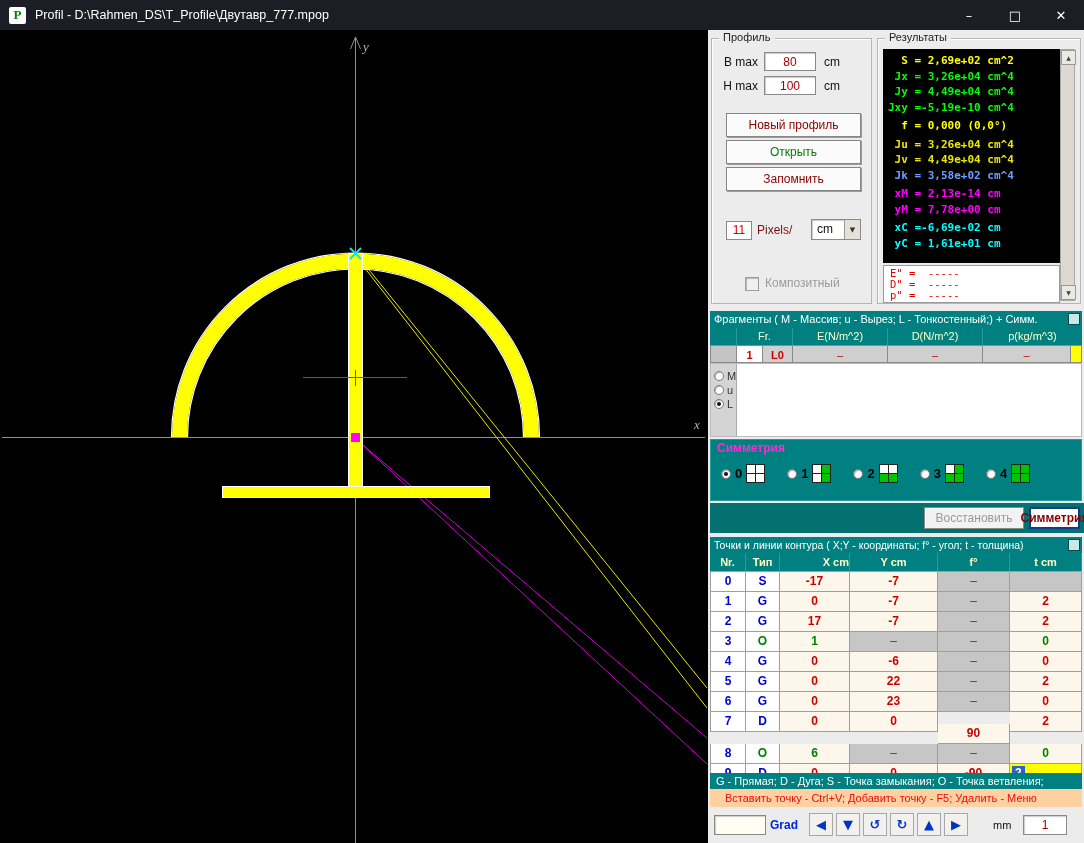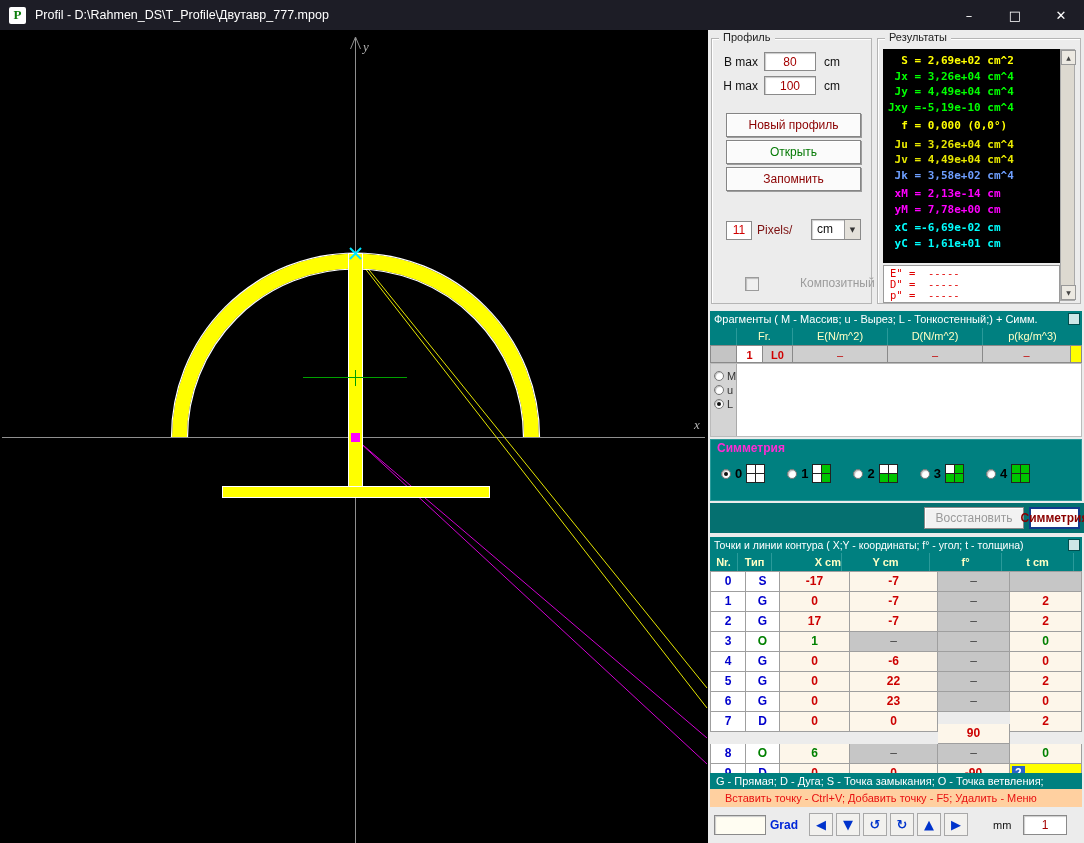--- a/index.html
+++ b/index.html
@@ -38,21 +38,21 @@
   .btn-new{top:74px;color:#8b0000;}
   .btn-open{top:101px;color:#067a06;}
   .btn-save{top:128px;color:#8b0000;}
 
   .px-val{position:absolute;left:14px;top:182px;width:24px;height:17px;background:#fff;border:1px solid #8a8a8a;color:#d00000;font-size:12px;text-align:center;line-height:17px;}
   .px-label{position:absolute;left:45px;top:184px;font-size:12px;color:#7c1010;}
   .combo{position:absolute;left:99px;top:180px;width:50px;height:21px;border:1px solid #8a8a8a;background:#fff;display:flex;box-shadow:inset 1px 1px 1px #ccc;box-sizing:border-box;}
   .combo-val{flex:1;font-size:12px;padding-left:5px;line-height:18px;color:#111;}
   .combo-btn{width:15px;background:#e4e1da;border-left:1px solid #9a9a9a;font-size:7px;color:#333;display:flex;align-items:center;justify-content:center;font-family:"DejaVu Sans",sans-serif;}
   .chk-box{position:absolute;left:33px;top:238px;width:12px;height:12px;background:#f0f0f0;border:1px solid #9b9b9b;box-shadow:inset 1px 1px 1px #bbb;}
-  .chk-label{position:absolute;left:53px;top:237px;font-size:12px;color:#9b9b9b;margin-left:35px;}
+  .chk-label{position:absolute;left:53px;top:237px;font-size:12px;color:#9b9b9b;}
 
   
   .res-black{position:absolute;left:5px;top:10px;width:177px;height:214px;background:#000;padding:4px 0 0 5px;box-sizing:border-box;font-family:"DejaVu Sans Mono",monospace;font-size:11px;overflow:hidden;}
   .res-line{line-height:15.5px;white-space:pre;font-weight:bold;}
   .res-line.gap{margin-top:3px;}
   .res-white{position:absolute;left:5px;top:226px;width:177px;height:38px;background:#fff;border:1px solid #9a9a9a;box-sizing:border-box;padding:2px 0 0 6px;font-family:"DejaVu Sans Mono",monospace;font-size:10.5px;color:#e00000;overflow:hidden;}
   .res-extra-line{line-height:11px;white-space:pre;}
   .res-scroll{position:absolute;right:5px;top:10px;width:15px;height:252px;background:#ddd9d0;border:1px solid #aaa;box-sizing:border-box;}
   .scr-btn{position:absolute;left:0;width:13px;height:13px;background:#ece9e2;border:1px solid #999;font-size:6px;color:#444;display:flex;align-items:center;justify-content:center;font-family:"DejaVu Sans",sans-serif;}
   .scr-up{top:0;}
@@ -326,21 +326,21 @@
     <div class="actions">
       <div class="act-btn btn-restore">Восстановить</div>
       <div class="act-btn btn-draw">Симметрия</div>
     </div>
 
     <div class="teal-bar pts-header">
       <span>Точки и линии контура  ( X;Y - координаты;  f° - угол;  t - толщина)</span>
       <span class="mini-btn"></span>
     </div>
     <div class="pts-head-row">
-        <div class="pt-th" style="width: 28px;">Nr.</div>
+        <div class="pt-th" style="width: 36px;">Nr.</div>
         <div class="pt-th" style="width: 34px;">Тип</div>
         <div class="pt-th" style="width: 70px; text-align: right;">X cm</div>
         <div class="pt-th" style="width: 88px;">Y cm</div>
         <div class="pt-th" style="width: 72px;">f°</div>
         <div class="pt-th" style="width: 72px;">t cm</div>
       </div>
     <div class="pts-body">
         <div class="pt-row">
           <div class="pt-td c-nr" style="width: 36px;">0</div>
           <div class="pt-td c-tblue" style="width: 34px;">S</div>

